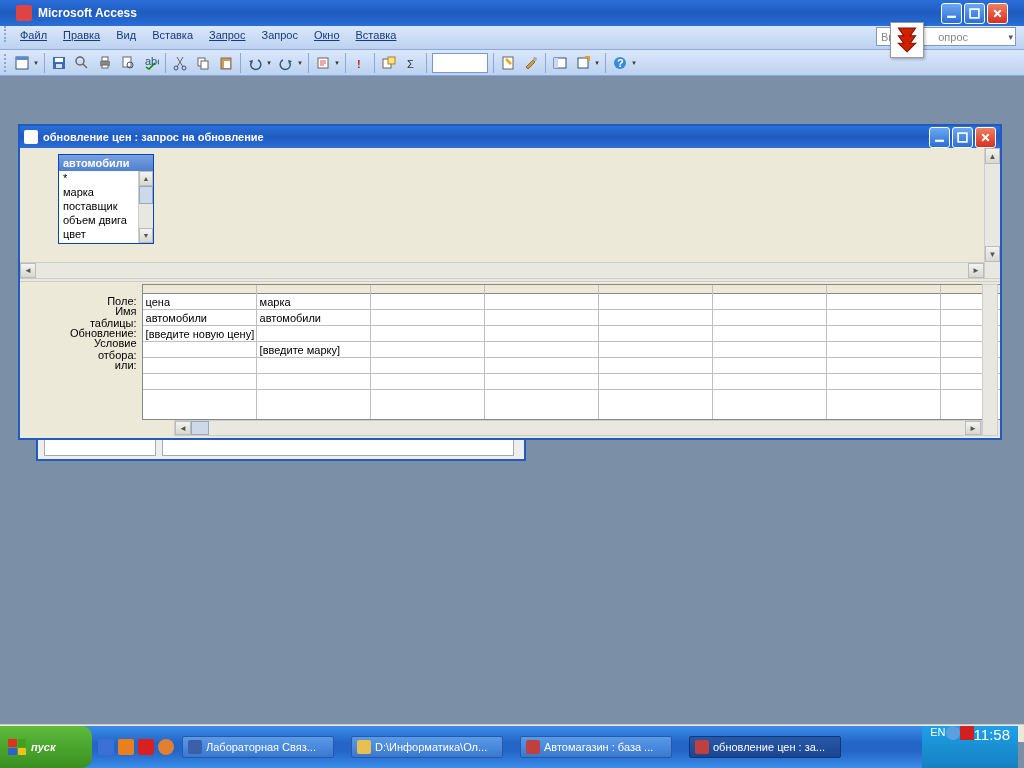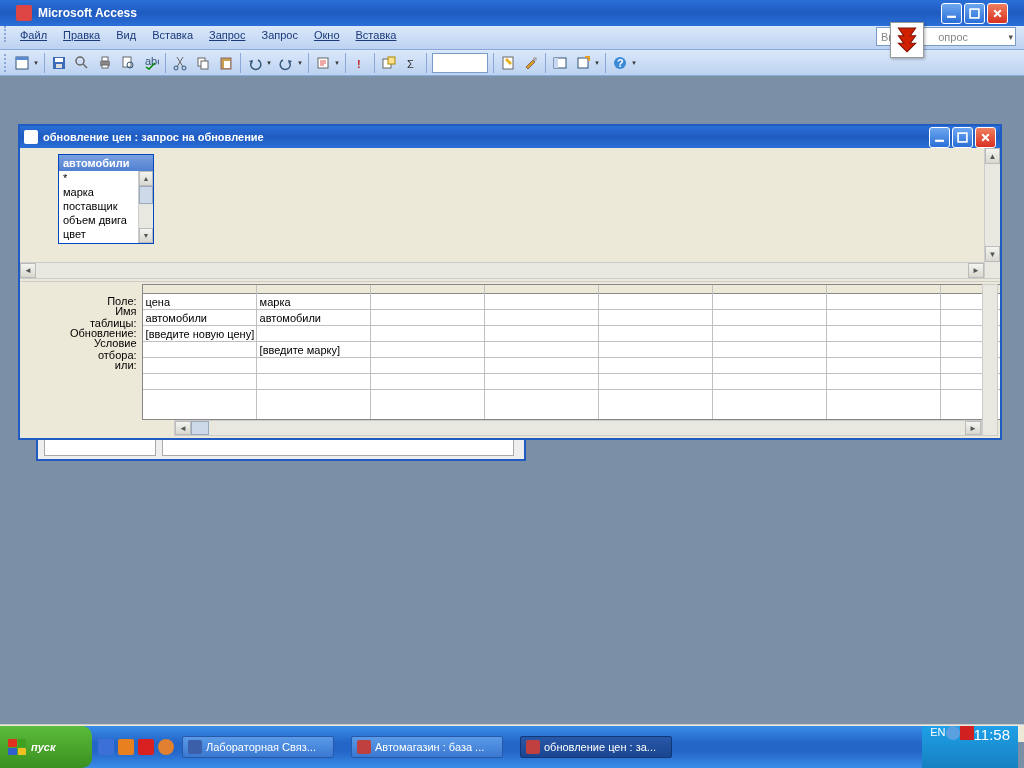--- a/index.html
+++ b/index.html
@@ -473,20 +473,24 @@
     <div class="qli" style="background:#e88020"></div>
     <div class="qli" style="background:#d82020"></div>
     <div class="qli" style="background:#e08030;border-radius:50%"></div>
   </div>
   <div class="tasks">
     <div class="task">
         <div class="ticon" style="background:#3b5fa8"></div>
         <span>Лабораторная Связ...</span>
       </div>
     <div class="task">
+        <div class="ticon" style="background:#e8c050"></div>
+        <span>D:\Информатика\Ол...</span>
+      </div>
+    <div class="task">
         <div class="ticon" style="background:#c04040"></div>
         <span>Автомагазин : база ...</span>
       </div>
     <div class="task active">
         <div class="ticon" style="background:#c04040"></div>
         <span>обновление цен : за...</span>
       </div>
   </div>
   <div class="tray">
     <span>EN</span>

